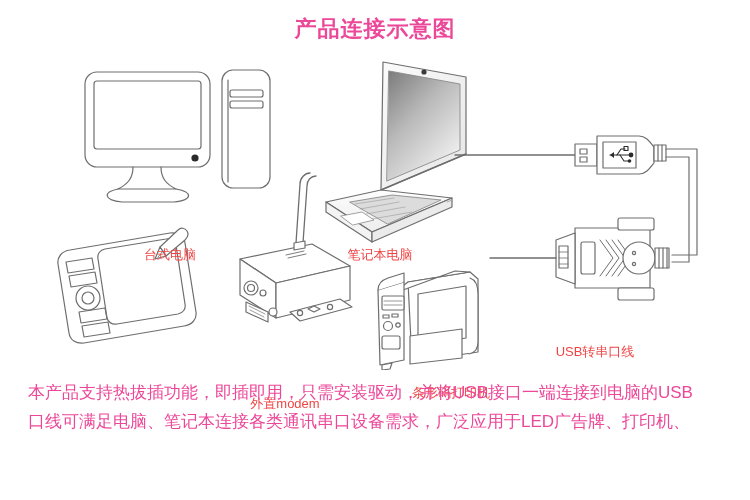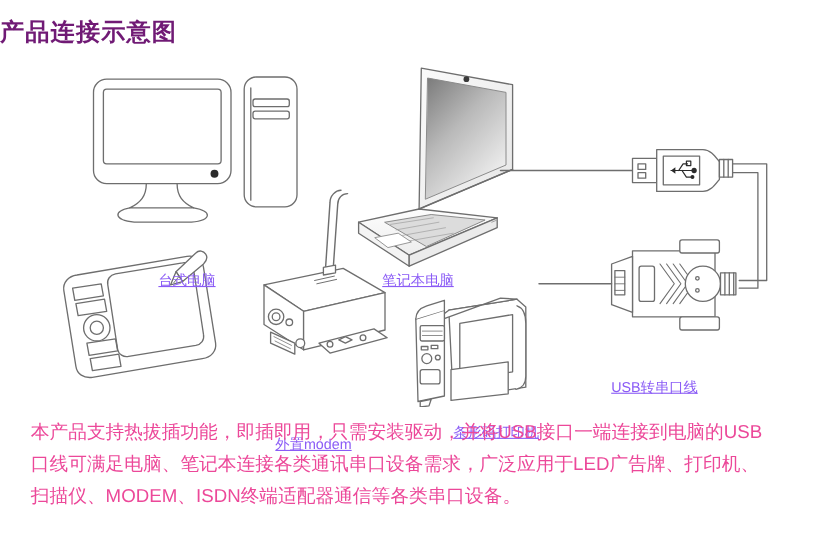--- a/index.html
+++ b/index.html
@@ -18,39 +18,39 @@
     position: relative;
     width: 750px;
     height: 500px;
     background: #ffffff;
   }
   .title {
     position: absolute;
     top: 14px;
     left: 0;
     width: 750px;
+    text-align: center;
     font-size: 22px;
     font-weight: bold;
-    color: #701a75;
+    color: #ec4899;
     letter-spacing: 1px;
   }
   .diagram {
     position: absolute;
     top: 50px;
     left: 0;
     width: 750px;
     height: 320px;
   }
   .dev-label {
     position: absolute;
     font-size: 13px;
-    color: #8b5cf6;
+    color: #ef4444;
     white-space: nowrap;
     text-align: center;
-    text-decoration: underline;
   }
   #label-desktop  { left: 110px; top: 196px; width: 120px; }
   #label-laptop   { left: 320px; top: 196px; width: 120px; }
   #label-tablet   { left: 75px;  top: 334px; width: 120px; }
   #label-modem    { left: 225px; top: 334px; width: 120px; margin-top: 11px; }
   #label-printer  { left: 350px; top: 334px; width: 140px; text-align: right; }
   #label-usbcable { left: 515px; top: 293px; width: 160px; }
 
   .body-text {
     position: absolute;
@@ -287,16 +287,15 @@
     <div class="dev-label" id="label-desktop">台式电脑</div>
     <div class="dev-label" id="label-laptop">笔记本电脑</div>
     <div class="dev-label" id="label-modem">外置modem</div>
     <div class="dev-label" id="label-printer">条形码打印机</div>
     <div class="dev-label" id="label-usbcable">USB转串口线</div>
   </div>
 
   <div class="body-text">
     <p>本产品支持热拔插功能，即插即用，只需安装驱动，并将USB接口一端连接到电脑的USB</p>
     <p>口线可满足电脑、笔记本连接各类通讯串口设备需求，广泛应用于LED广告牌、打印机、</p>
-    <p>扫描仪、MODEM、ISDN终端适配器通信等各类串口设备。</p>
   </div>
 
 </div>
 
 </body></html>

